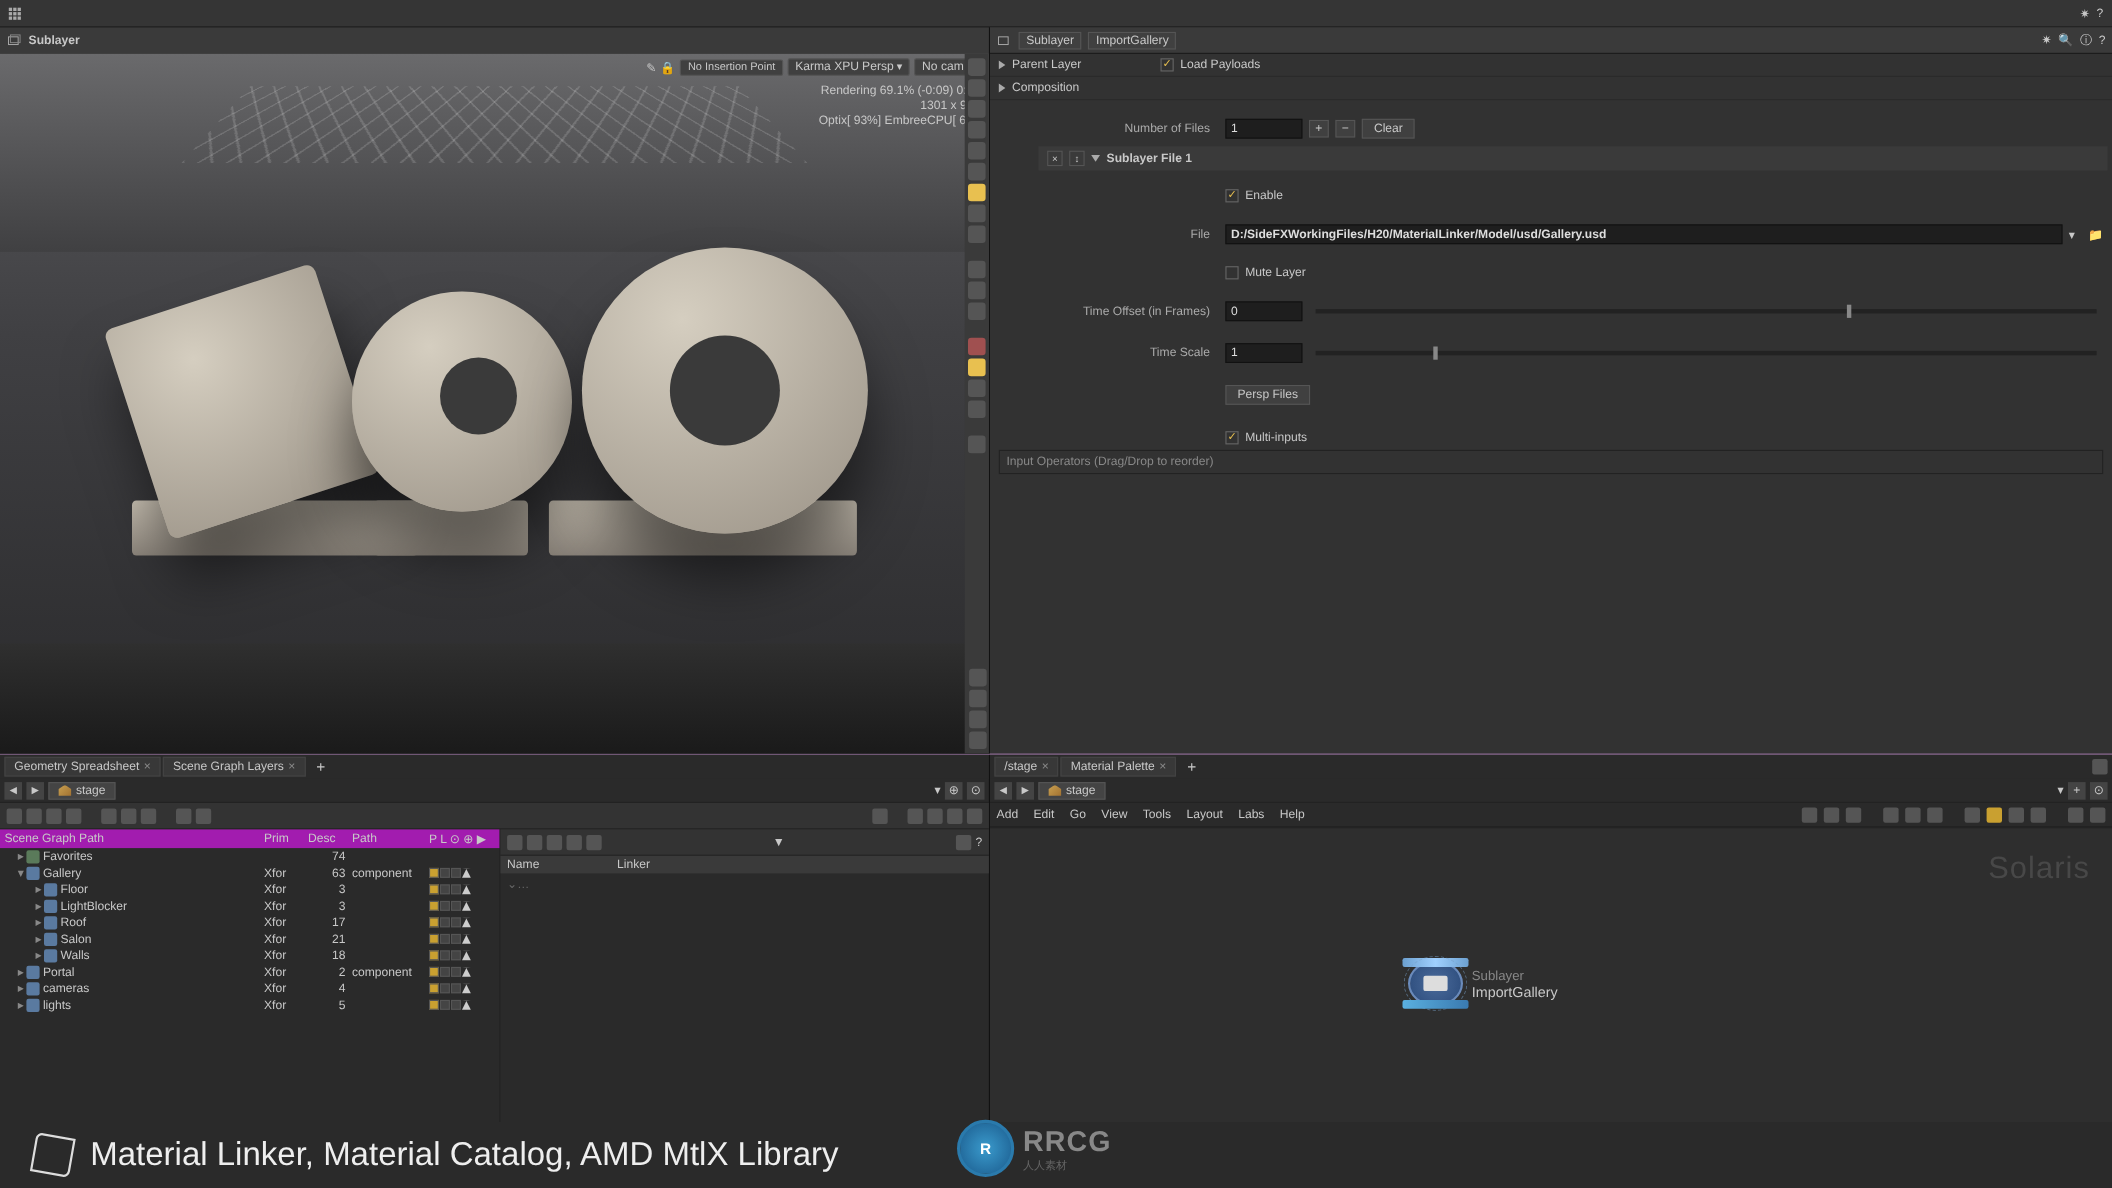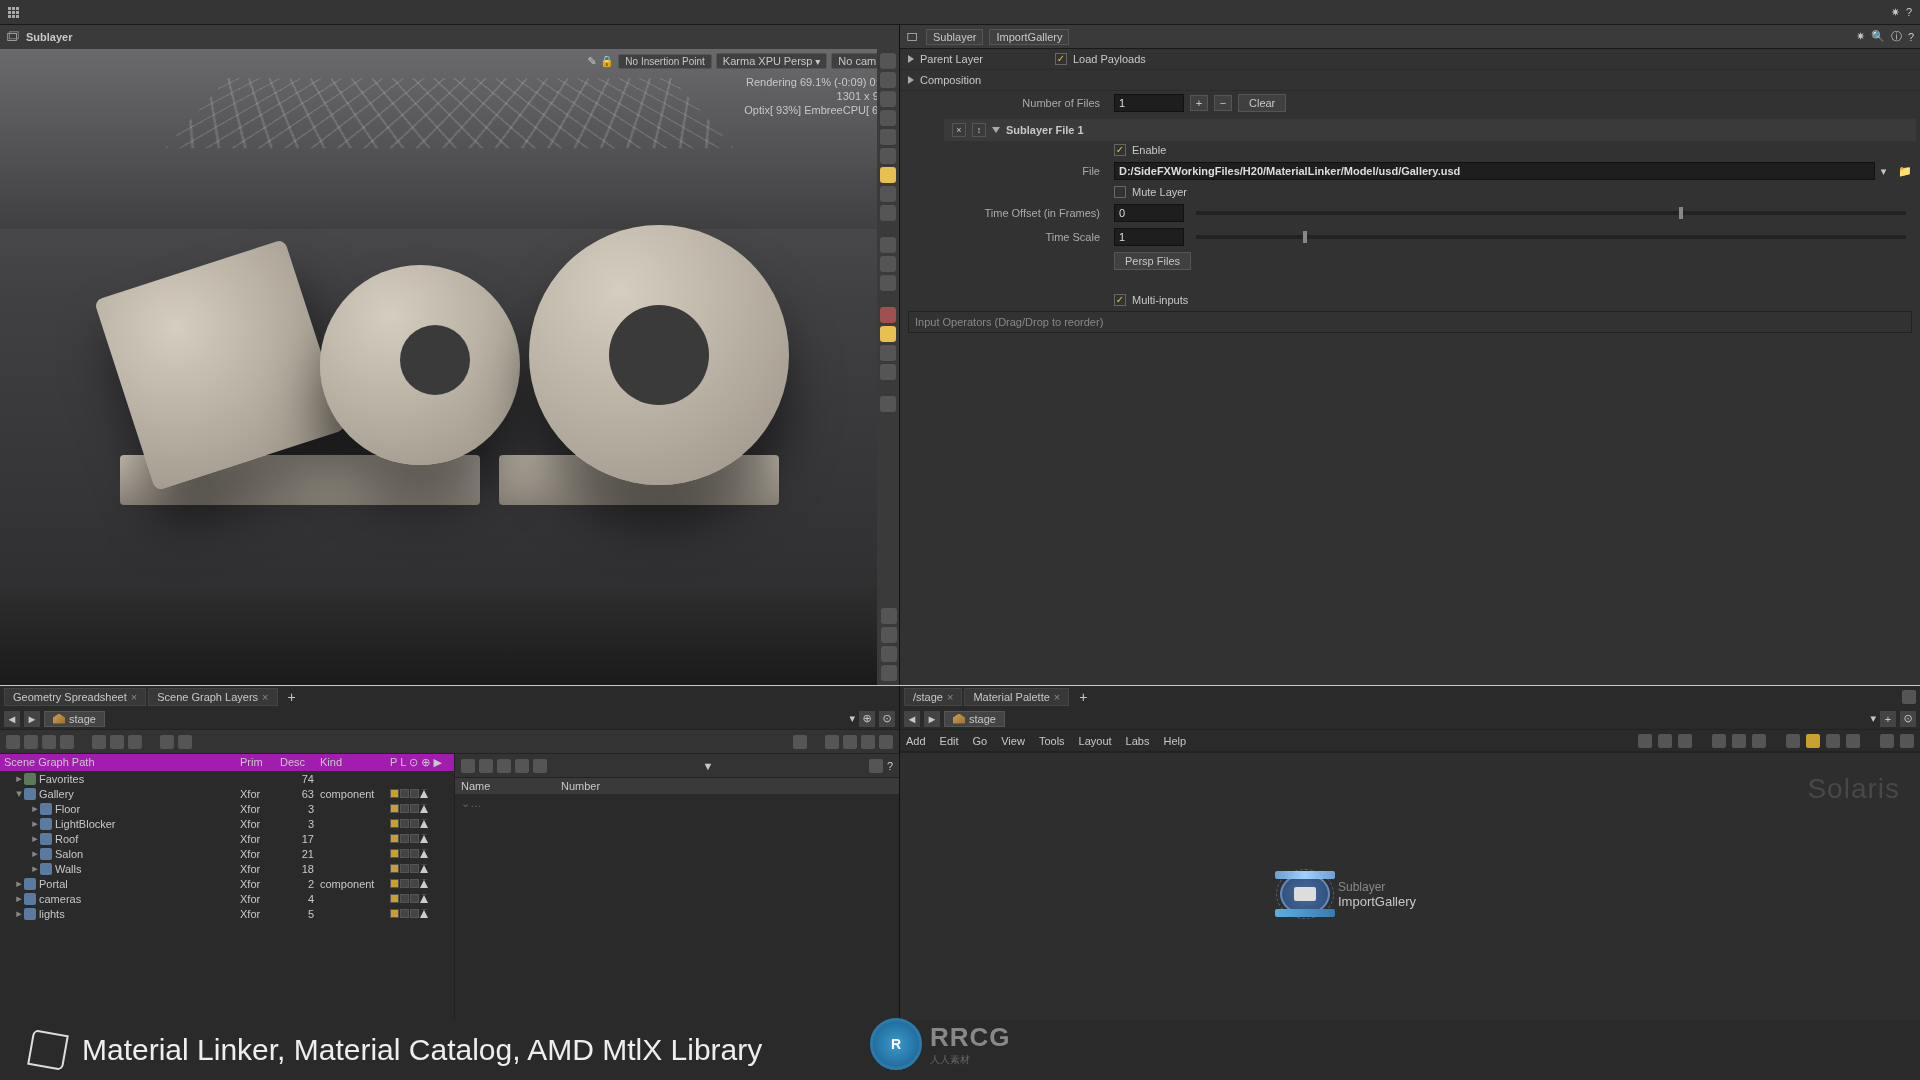--- a/index.html
+++ b/index.html
@@ -39,21 +39,21 @@
 
 .right-panel { flex: 1; background: #323232; display: flex; flex-direction: column; }
 .param-header { height: 24px; background: #3a3a3a; display: flex; align-items: center; padding: 0 6px; gap: 6px; border-bottom: 1px solid #1a1a1a; justify-content: space-between; }
 .param-header-left { display:flex; align-items:center; gap:6px; }
 .breadcrumb-part { background: #404040; padding: 1px 6px; border: 1px solid #555; }
 .collapse-row { display: flex; align-items: center; gap: 6px; padding: 4px 8px; border-bottom: 1px solid #2a2a2a; }
 .triangle { width: 0; height: 0; border-left: 4px solid transparent; border-right: 4px solid transparent; border-top: 6px solid #aaa; }
 .triangle.right { border-top: 4px solid transparent; border-bottom: 4px solid transparent; border-left: 6px solid #aaa; border-right: none; }
 .checkbox { width: 12px; height: 12px; border: 1px solid #666; display: inline-flex; align-items: center; justify-content: center; }
 .checkbox.checked::after { content: "✓"; color: #e8c050; font-size: 10px; line-height: 1; }
-.param-row { display: flex; align-items: center; padding: 3px 8px; gap: 6px; }
+.param-row { display: flex; align-items: center; padding: 3px 8px; gap: 6px; margin-top: 14px; }
 .param-label { width: 200px; text-align: right; padding-right: 8px; color: #aaa; font-size: 11px; }
 .param-input { background: #1e1e1e; border: 1px solid #111; padding: 2px 4px; color: #ddd; }
 .param-input.numeric { width: 70px; }
 .param-input.wide { flex: 1; }
 .slider-track { flex: 1; height: 4px; background: #222; position: relative; margin: 0 6px; }
 .slider-thumb { position: absolute; top: -4px; width: 4px; height: 12px; background: #888; }
 .btn { background: #404040; border: 1px solid #555; padding: 2px 10px; cursor: pointer; }
 .small-btn { width: 18px; text-align: center; padding: 1px 0; }
 .section-hdr { display:flex; align-items:center; gap:6px; padding:4px 8px; background:#3a3a3a; margin:4px 4px 0 44px; }
 .close-x { width:14px; height:14px; display:flex; align-items:center; justify-content:center; border:1px solid #555; font-size:9px; }
@@ -338,21 +338,21 @@
       <div class="tiny-icon"></div>
       <div class="tiny-icon"></div>
       <div class="tiny-icon"></div>
     </div>
     <div class="bottom-split">
       <div class="scene-graph">
         <div class="sg-header">
           <span class="sg-col1">Scene Graph Path</span>
           <span class="sg-col">Prim</span>
           <span class="sg-col">Desc</span>
-          <span class="sg-col" style="width:70px">Kind</span>
+          <span class="sg-col" style="width:70px">Path</span>
           <span style="width:60px">P L ⊙ ⊕ ▶</span>
         </div>
         <div id="sg-rows">
             <div class="sg-row">
               <span class="sg-indent" style="width:10px"></span>
               <span class="sg-expander">▸</span>
               <span class="sg-icon "></span>
               <span class="sg-name">Favorites</span>
               <span class="sg-col"></span>
               <span class="sg-col" style="text-align:right;padding-right:6px">74</span>
@@ -522,21 +522,21 @@
           <div class="tiny-icon"></div>
           <div class="tiny-icon"></div>
           <div style="flex:1"></div>
           <span>▼</span>
           <div style="flex:1"></div>
           <div class="tiny-icon"></div>
           <span>?</span>
         </div>
         <div class="props-header">
           <span class="props-col-name">Name</span>
-          <span>Number</span>
+          <span>Linker</span>
         </div>
         <div style="padding:3px 6px; color:#666">⌄…</div>
       </div>
     </div>
   </div>
 
   <div class="bottom-right">
     <div class="tabs-row">
       <div class="tab">
           <span>/stage</span>

